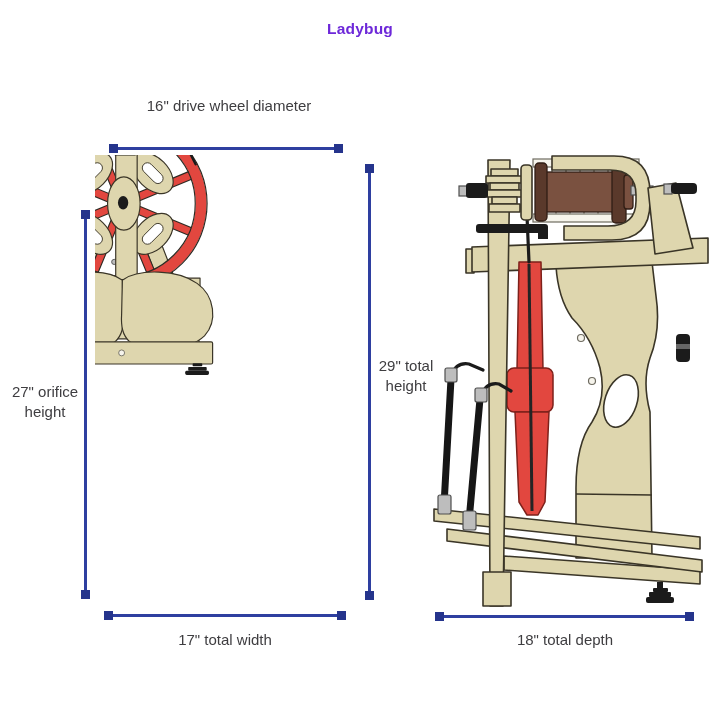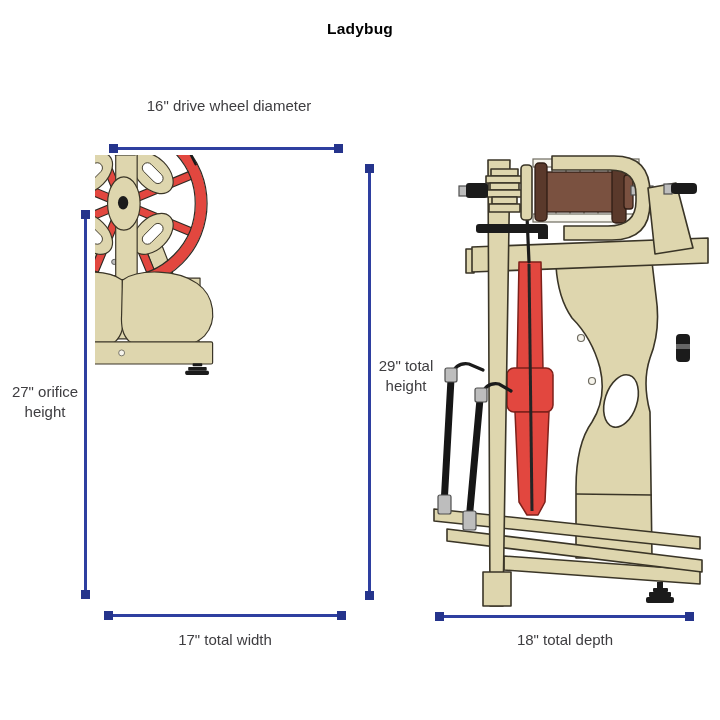--- a/index.html
+++ b/index.html
@@ -5,21 +5,21 @@
   :root{
     --dimension-blue:#2e3fa0; --dimension-cap-blue:#25348c;
     --wheel-red:#e2473f; --wood-cream:#ded6ae; --wood-outline:#3a3527;
     --bobbin-brown:#7a5140; --bobbin-brown-dark:#5a392b;
     --ink-black:#1b1b1b; --text:#3e3d40; --background:#ffffff;
   }
   html,body{margin:0;padding:0;background:var(--background);}
   .canvas{position:relative;width:720px;height:720px;background:var(--background);
     font-family:"Liberation Sans",sans-serif;color:var(--text);overflow:hidden;}
   .title{position:absolute;left:0;top:20px;width:720px;text-align:center;
-    font-size:15.5px;font-weight:700;color:#000000;letter-spacing:.2px;}
+    font-size:15.5px;font-weight:700;color:#6d28d9;letter-spacing:.2px;}
   .dim-label{position:absolute;font-size:15px;line-height:20px;text-align:center;color:var(--text);}
   .dim-line-h{position:absolute;height:3px;background:var(--dimension-blue);}
   .dim-line-v{position:absolute;width:3px;background:var(--dimension-blue);}
   .cap{position:absolute;width:9px;height:9px;background:var(--dimension-cap-blue);display:block;}
   .dim-line-h .cap{top:-3px;}
   .dim-line-v .cap{left:-3px;}
   svg{position:absolute;}
   .wood{fill:var(--wood-cream);stroke:var(--wood-outline);stroke-width:1.6;stroke-linejoin:round;}
   .red{fill:var(--wheel-red);stroke:#7d211b;stroke-width:1.5;stroke-linejoin:round;}
   .rim{fill:none;stroke:var(--wheel-red);stroke-width:15;}

